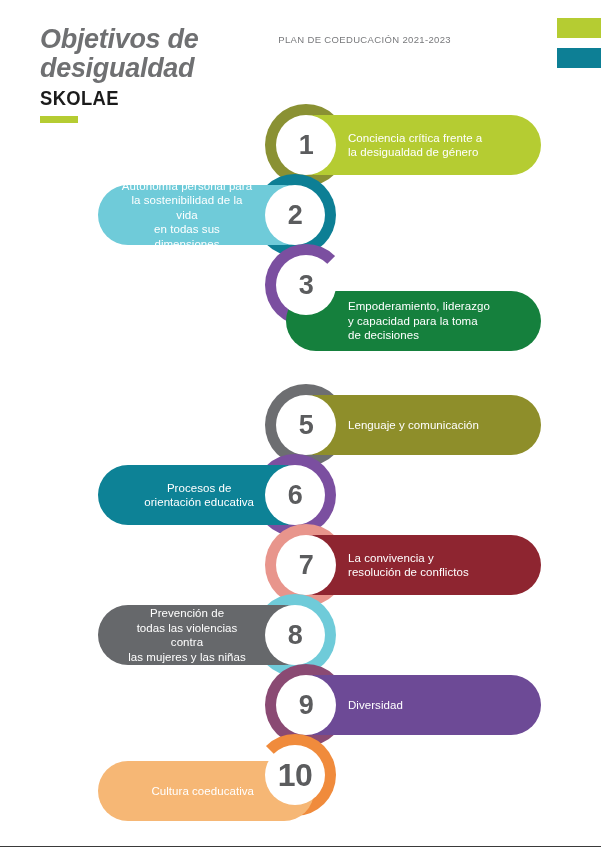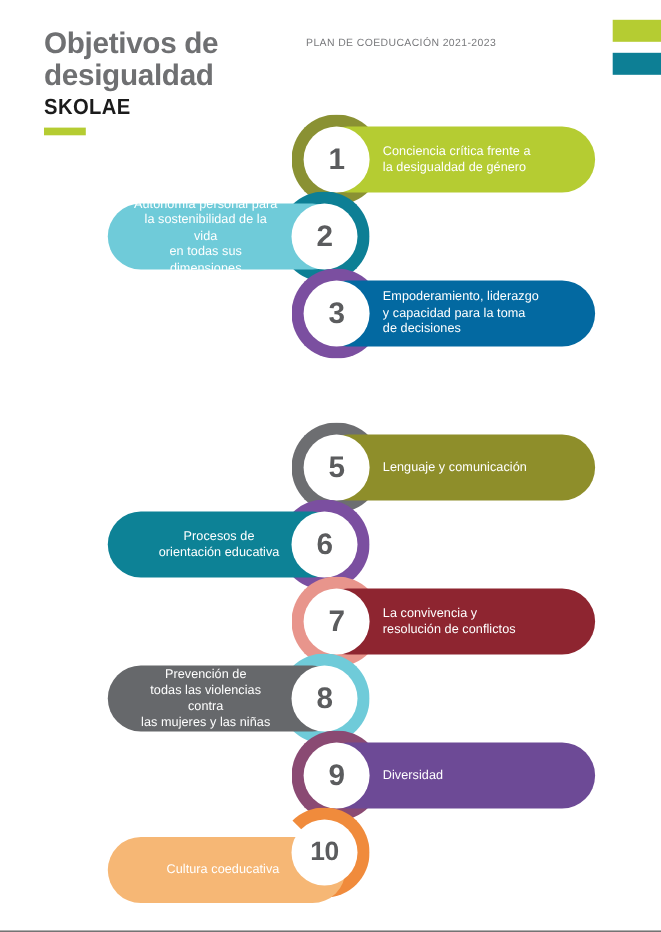--- a/index.html
+++ b/index.html
@@ -8,21 +8,21 @@
     font-family:"Liberation Sans","DejaVu Sans",sans-serif;
     border-bottom:1px solid #3a3a3a;
     box-sizing:border-box;
   }
 
   
   #header{position:absolute;left:0;top:0;width:601px;height:105px;}
 
   #title-block{position:absolute;left:40px;top:25px;width:260px;}
   #title-line1,#title-line2{
-    font-weight:bold;font-size:27px;line-height:29px;
+    font-style:italic;font-weight:bold;font-size:27px;line-height:29px;
     color:#6f7072;letter-spacing:-0.3px;
   }
   #brand{
     font-weight:bold;font-size:20px;line-height:24px;color:#1b1b1b;
     letter-spacing:0.4px;margin-top:3px;transform:scaleX(0.92);
     transform-origin:left center;
   }
   #brand-underline{width:38px;height:7px;background:#b5cc32;margin-top:6px;}
 
   #plan-label{
@@ -111,21 +111,21 @@
       <div class="ring" style="border-color: rgb(13, 127, 149) rgb(13, 127, 149) rgb(13, 127, 149) transparent;"></div>
       <div class="pill" style="background: rgb(111, 203, 217);">
         <div class="pill-text">Autonomía personal para<br>la sostenibilidad de la vida<br>en todas sus dimensiones</div>
       </div>
       <div class="circle">
         <span>2</span>
       </div>
     </div>
     <div class="row r-right" style="top: 238px; z-index: 3;">
       <div class="ring" style="border-color: rgb(123, 79, 160) transparent rgb(123, 79, 160) rgb(123, 79, 160);"></div>
-      <div class="pill" style="background: #0369a1;">
+      <div class="pill" style="background: #15803d; margin-top: 36px;">
         <div class="pill-text">Empoderamiento, liderazgo<br>y capacidad para la toma<br>de decisiones</div>
       </div>
       <div class="circle">
         <span>3</span>
       </div>
     </div>
     <div class="row r-right" style="top: 378px; z-index: 5;">
       <div class="ring" style="border-color: rgb(109, 110, 113) transparent rgb(109, 110, 113) rgb(109, 110, 113);"></div>
       <div class="pill" style="background: rgb(142, 142, 42);">
         <div class="pill-text">Lenguaje y comunicación</div>
@@ -169,16 +169,16 @@
       <div class="circle">
         <span>9</span>
       </div>
     </div>
     <div class="row r-left" style="top: 728px; z-index: 10;">
       <div class="ring" style="border-color: rgb(240, 139, 60) rgb(240, 139, 60) rgb(240, 139, 60) transparent;"></div>
       <div class="pill" style="background: rgb(246, 183, 117); margin-top: 16px;">
         <div class="pill-text">Cultura coeducativa</div>
       </div>
       <div class="circle">
-        <span style="font-size: 24px;">10</span>
+        <span style="font-size: 32px;">10</span>
       </div>
     </div>
   </div>
 
 </body></html>

